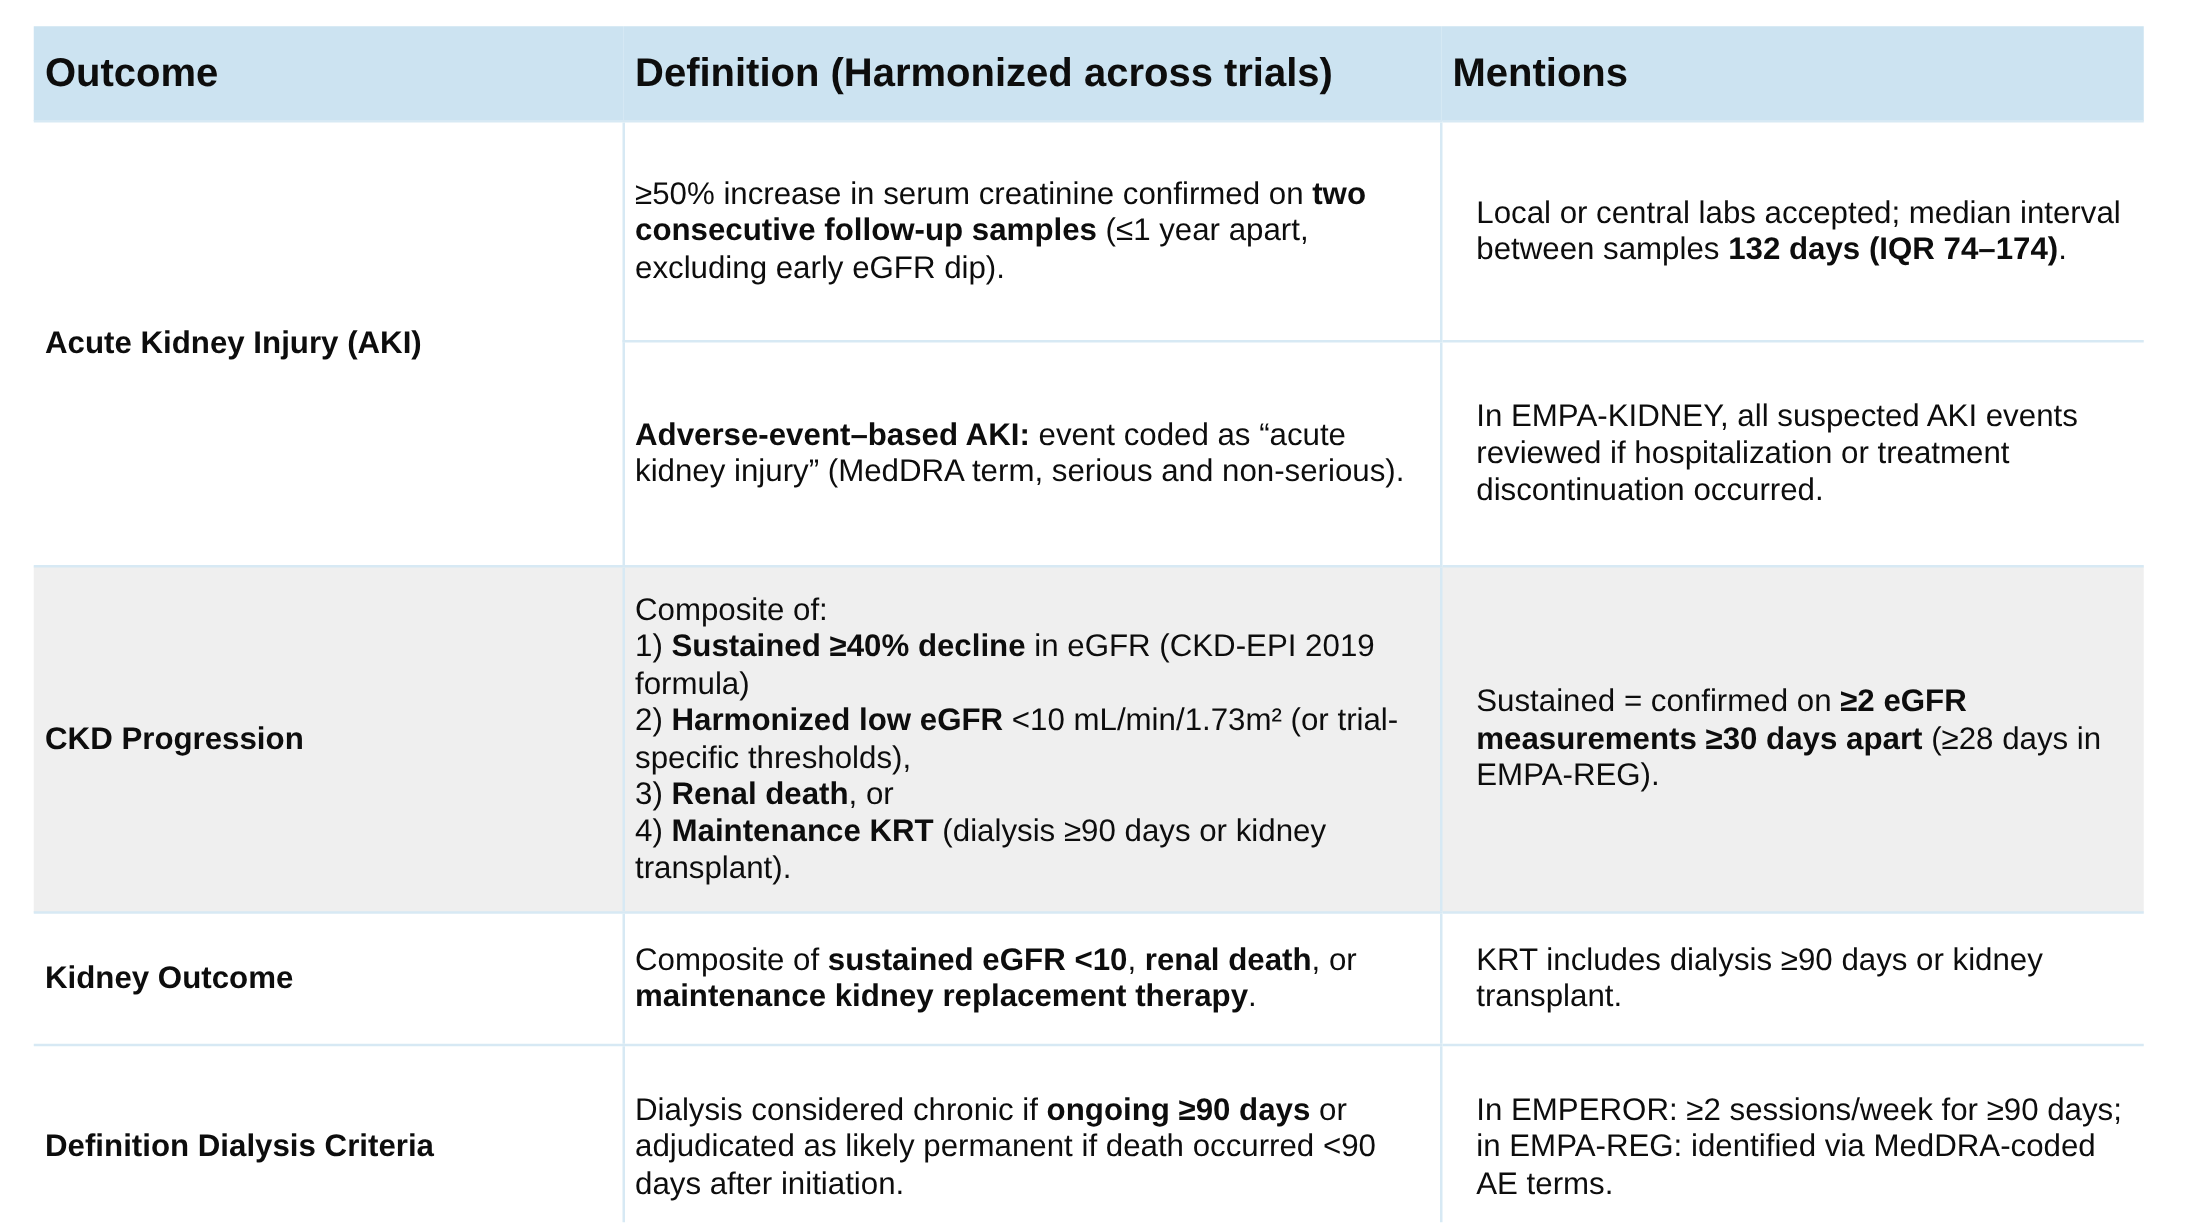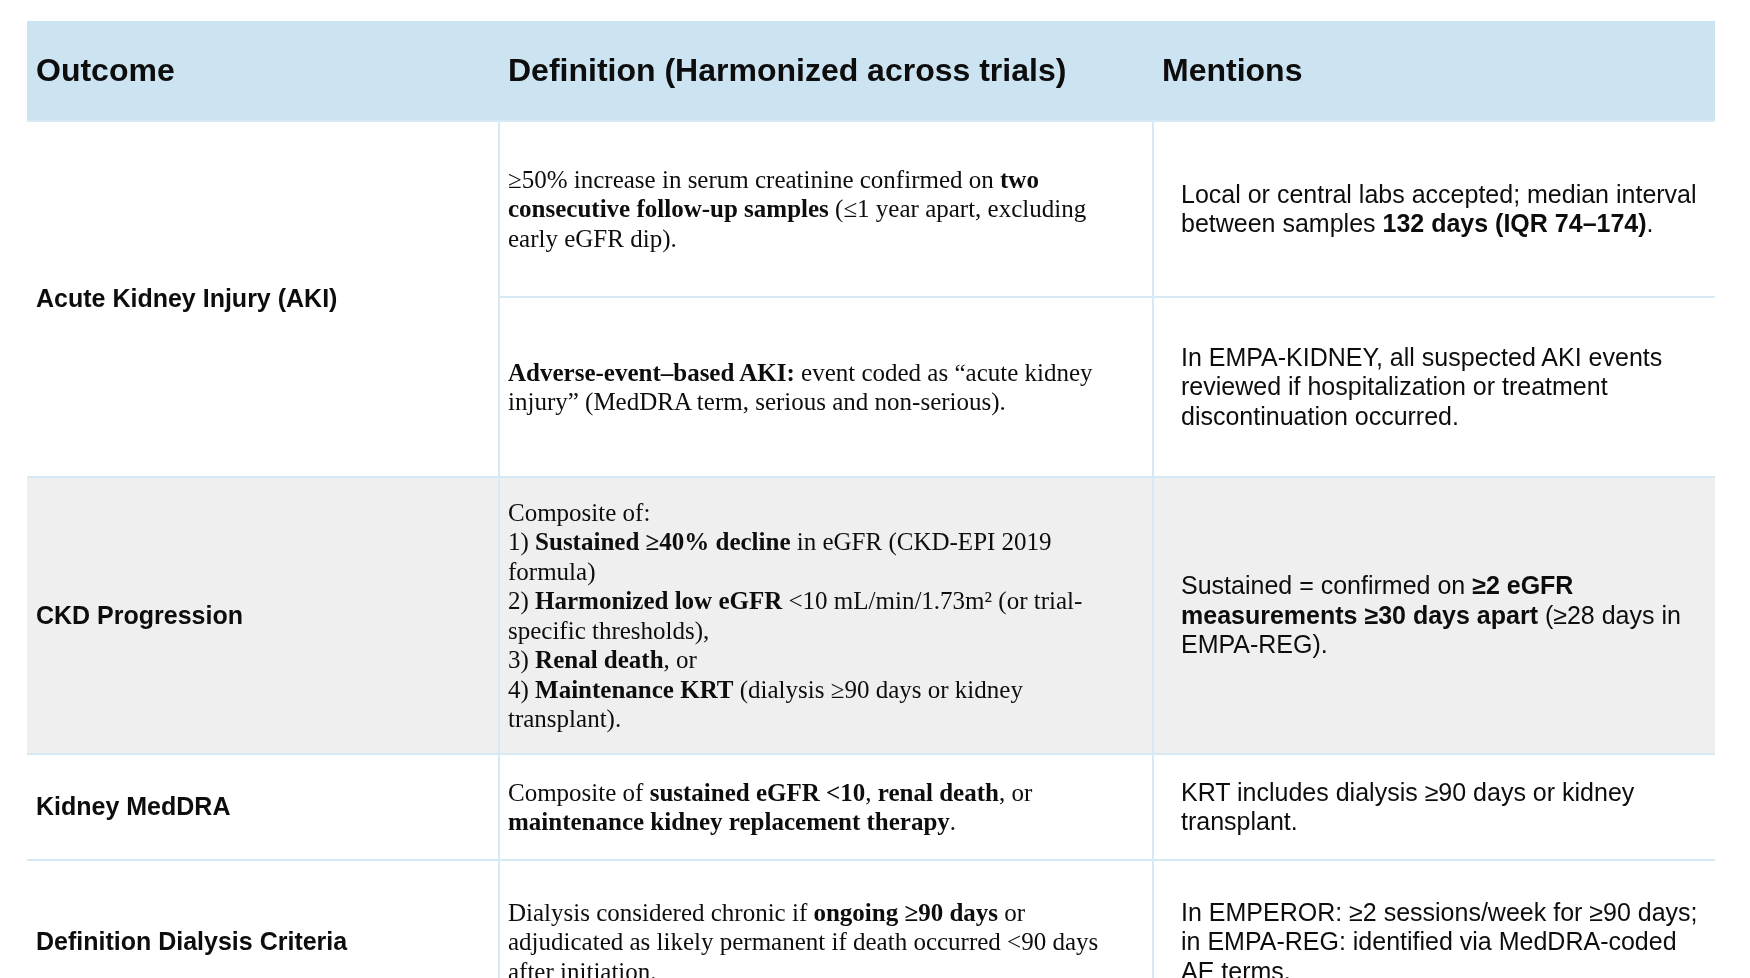--- a/index.html
+++ b/index.html
@@ -14,36 +14,36 @@
   body{font-family:"Liberation Sans","DejaVu Sans",sans-serif;color:var(--text);}
   .page{position:relative;width:1750px;height:978px;background:var(--page-bg);overflow:hidden;}
   table.tbl{
     position:absolute;left:27px;top:21px;width:1688px;
     border-collapse:collapse;table-layout:fixed;
     font-size:25px;line-height:1.18;
   }
   col.c1{width:472px;}
   col.c2{width:654px;}
   col.c3{width:562px;}
-  tr.hdr{height:100px;border-radius:16px;}
+  tr.hdr{height:76px;border-radius:16px;}
   tr.hdr th{
     background:var(--header-bg);
     text-align:left;vertical-align:middle;
     font-weight:bold;font-size:32px;
     padding:0 10px 0 9px;white-space:nowrap;
     color:var(--text);
   }
   td{vertical-align:middle;color:var(--text);}
   tbody td{
     border-top:2px solid var(--divider);
     border-bottom:2px solid var(--divider);
     padding:10px 10px 10px 8px;
   }
   td.c-out{font-weight:bold;padding-left:9px;}
-  td.c-def{border-left:2px solid var(--divider);padding-left:8px;font-family:Liberation Serif, serif;}
+  td.c-def{border-left:2px solid var(--divider);padding-left:8px;}
   td.c-men{border-left:2px solid var(--divider);padding-left:27px;}
   tr.shade td{background:var(--shade-bg);}
   tr.r0s0{height:176px;}
   tr.r0s1{height:180px;}
   tr.r1s0{height:277px;}
   tr.r2s0{height:106px;}
   tr.r3s0{height:164px;}
   b{font-weight:bold;}
 </style>
 </head>
@@ -72,21 +72,21 @@
         <tr class="r0s1">
           <td class="c-def"><b>Adverse-event–based AKI:</b> event coded as “acute kidney injury” (MedDRA term, serious and non-serious).</td>
           <td class="c-men">In EMPA-KIDNEY, all suspected AKI events reviewed if hospitalization or treatment discontinuation occurred.</td>
         </tr>
         <tr class="r1s0 shade">
           <td class="c-out" rowspan="1">CKD Progression</td>
           <td class="c-def">Composite of:<br>1) <b>Sustained ≥40% decline</b> in eGFR (CKD-EPI 2019 formula)<br>2) <b>Harmonized low eGFR</b> &lt;10 mL/min/1.73m² (or trial-specific thresholds),<br>3) <b>Renal death</b>, or<br>4) <b>Maintenance KRT</b> (dialysis ≥90 days or kidney transplant).</td>
           <td class="c-men">Sustained = confirmed on <b>≥2 eGFR measurements ≥30 days apart</b> (≥28 days in EMPA-REG).</td>
         </tr>
         <tr class="r2s0">
-          <td class="c-out" rowspan="1">Kidney MedDRA</td>
+          <td class="c-out" rowspan="1">Kidney Outcome</td>
           <td class="c-def">Composite of <b>sustained eGFR &lt;10</b>, <b>renal death</b>, or <b>maintenance kidney replacement therapy</b>.</td>
           <td class="c-men">KRT includes dialysis ≥90 days or kidney transplant.</td>
         </tr>
         <tr class="r3s0">
           <td class="c-out" rowspan="1">Definition Dialysis Criteria</td>
           <td class="c-def">Dialysis considered chronic if <b>ongoing ≥90 days</b> or adjudicated as likely permanent if death occurred &lt;90 days after initiation.</td>
           <td class="c-men">In EMPEROR: ≥2 sessions/week for ≥90 days; in EMPA-REG: identified via MedDRA-coded AE terms.</td>
         </tr>
       </tbody>
   </table>

